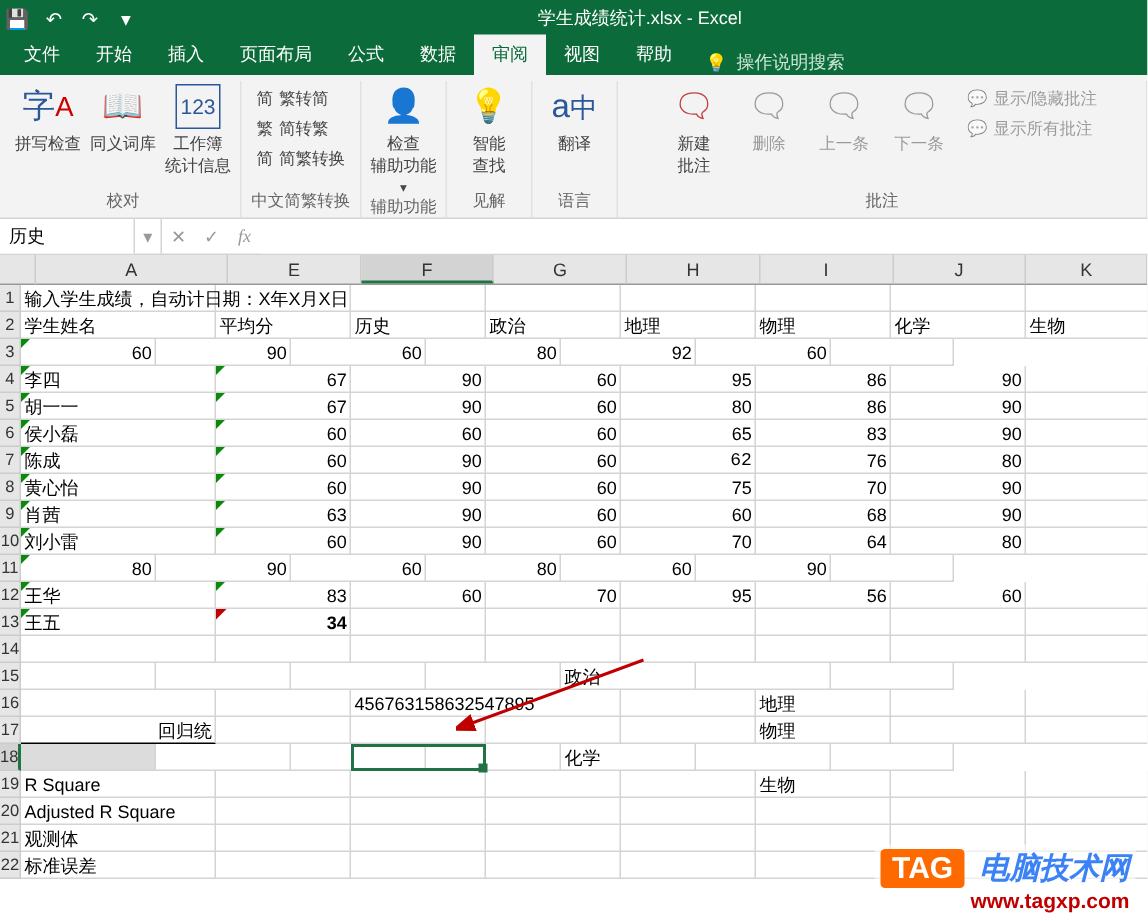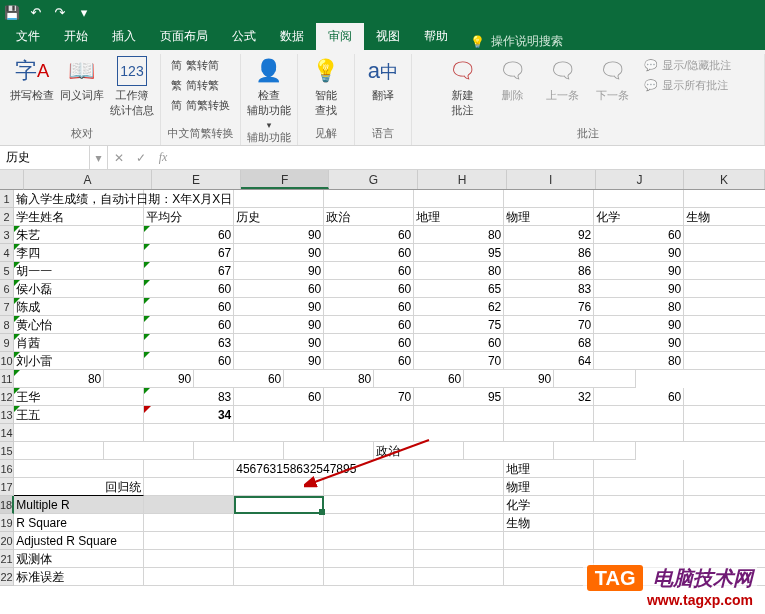--- a/index.html
+++ b/index.html
@@ -233,33 +233,34 @@
     padding:2px 4px;
   }
   .watermark .tag {
     background:#ff6a00;
     color:#fff;
     padding:2px 8px;
     border-radius:3px;
     font-style:normal;
     margin-right:4px;
   }
-  .watermark .title2 { color:#701a75; }
+  .watermark .title2 { color:#3b82f6; }
   .watermark .url { display:block; font-size:14px; color:#c00000; font-style:normal;}
 </style>
 </head>
 <body>
 
 <div class="titlebar">
   <div class="qat">
     <span>💾</span>
     <span>↶</span>
     <span>↷</span>
     <span>▾</span>
   </div>
+  <div class="title">学生成绩统计.xlsx - Excel</div>
 </div>
 
 <div class="tabs">
   <div class="tab">文件</div>
   <div class="tab">开始</div>
   <div class="tab">插入</div>
   <div class="tab">页面布局</div>
   <div class="tab">公式</div>
   <div class="tab">数据</div>
   <div class="tab active">审阅</div>
@@ -440,21 +441,20 @@
           <div class="cell" style="width: 130px;">学生姓名</div>
           <div class="cell" style="width: 90px;">平均分</div>
           <div class="cell" style="width: 90px;">历史</div>
           <div class="cell" style="width: 90px;">政治</div>
           <div class="cell" style="width: 90px;">地理</div>
           <div class="cell" style="width: 90px;">物理</div>
           <div class="cell" style="width: 90px;">化学</div>
           <div class="cell" style="width: 82px;">生物</div>
         </div>
         <div class="row">
-          <div class="cell err-mark" style="width: 130px;">朱艺</div>
           <div class="cell num err-mark" style="width: 90px;">60</div>
           <div class="cell num" style="width: 90px;">90</div>
           <div class="cell num" style="width: 90px;">60</div>
           <div class="cell num" style="width: 90px;">80</div>
           <div class="cell num" style="width: 90px;">92</div>
           <div class="cell num" style="width: 90px;">60</div>
           <div class="cell" style="width: 82px;"></div>
         </div>
         <div class="row">
           <div class="cell err-mark" style="width: 130px;">李四</div>
@@ -484,21 +484,21 @@
           <div class="cell num" style="width: 90px;">65</div>
           <div class="cell num" style="width: 90px;">83</div>
           <div class="cell num" style="width: 90px;">90</div>
           <div class="cell" style="width: 82px;"></div>
         </div>
         <div class="row">
           <div class="cell err-mark" style="width: 130px;">陈成</div>
           <div class="cell num err-mark" style="width: 90px;">60</div>
           <div class="cell num" style="width: 90px;">90</div>
           <div class="cell num" style="width: 90px;">60</div>
-          <div class="cell num" style="width: 90px;">62</div>
+          <div class="cell num" style="width: 90px; font-family: Liberation Mono, monospace;">62</div>
           <div class="cell num" style="width: 90px;">76</div>
           <div class="cell num" style="width: 90px;">80</div>
           <div class="cell" style="width: 82px;"></div>
         </div>
         <div class="row">
           <div class="cell err-mark" style="width: 130px;">黄心怡</div>
           <div class="cell num err-mark" style="width: 90px;">60</div>
           <div class="cell num" style="width: 90px;">90</div>
           <div class="cell num" style="width: 90px;">60</div>
           <div class="cell num" style="width: 90px;">75</div>
@@ -534,21 +534,21 @@
           <div class="cell num" style="width: 90px;">60</div>
           <div class="cell num" style="width: 90px;">90</div>
           <div class="cell" style="width: 82px;"></div>
         </div>
         <div class="row">
           <div class="cell err-mark" style="width: 130px;">王华</div>
           <div class="cell num err-mark" style="width: 90px;">83</div>
           <div class="cell num" style="width: 90px;">60</div>
           <div class="cell num" style="width: 90px;">70</div>
           <div class="cell num" style="width: 90px;">95</div>
-          <div class="cell num" style="width: 90px;">32</div>
+          <div class="cell num" style="width: 90px;">56</div>
           <div class="cell num" style="width: 90px;">60</div>
           <div class="cell" style="width: 82px;"></div>
         </div>
         <div class="row">
           <div class="cell err-mark" style="width: 130px;">王五</div>
           <div class="cell num err-mark red" style="width: 90px; font-weight: bold;">34</div>
           <div class="cell" style="width: 90px;"></div>
           <div class="cell" style="width: 90px;"></div>
           <div class="cell" style="width: 90px;"></div>
           <div class="cell" style="width: 90px;"></div>
@@ -588,21 +588,20 @@
           <div class="cell" style="width: 130px; border-bottom: 1px solid rgb(0, 0, 0); text-align: right;">回归统</div>
           <div class="cell" style="width: 90px;"></div>
           <div class="cell" style="width: 90px;"></div>
           <div class="cell" style="width: 90px;"></div>
           <div class="cell" style="width: 90px;"></div>
           <div class="cell" style="width: 90px;">物理</div>
           <div class="cell" style="width: 90px;"></div>
           <div class="cell" style="width: 82px;"></div>
         </div>
         <div class="row">
-          <div class="cell" style="width: 130px; background: rgb(220, 220, 220);">Multiple R</div>
           <div class="cell" style="width: 90px; background: rgb(220, 220, 220);"></div>
           <div class="cell" style="width: 90px;"></div>
           <div class="cell" style="width: 90px;"></div>
           <div class="cell" style="width: 90px;"></div>
           <div class="cell" style="width: 90px;">化学</div>
           <div class="cell" style="width: 90px;"></div>
           <div class="cell" style="width: 82px;"></div>
         </div>
         <div class="row">
           <div class="cell" style="width: 130px;">R Square</div>

